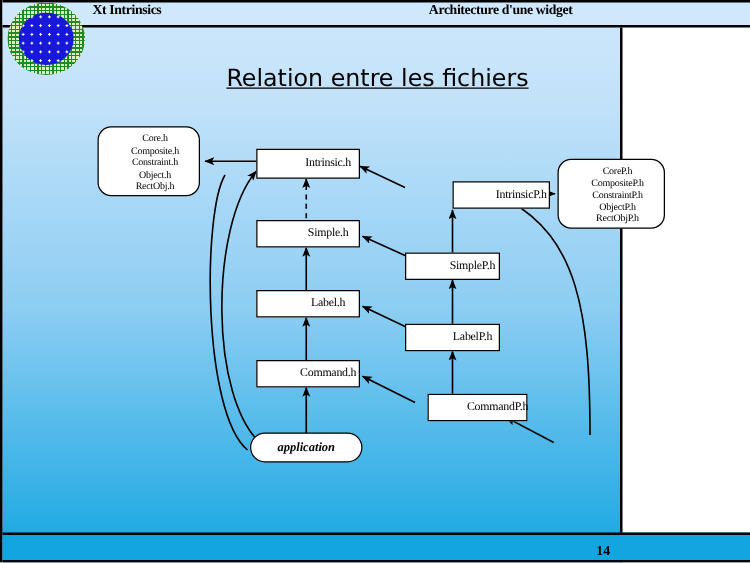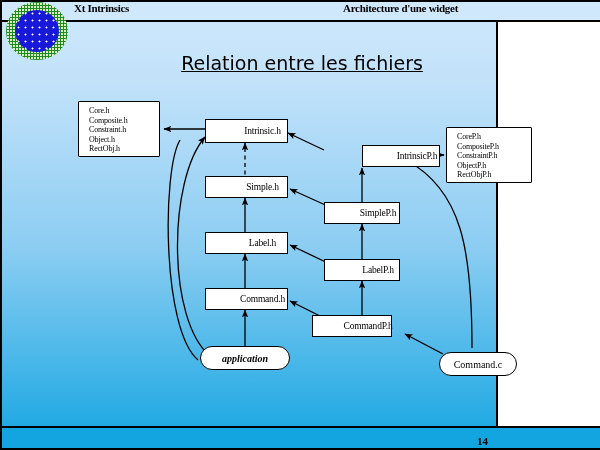--- a/index.html
+++ b/index.html
@@ -64,24 +64,24 @@
     position:absolute;background:#ffffff;border:1.4px solid #000;
     box-sizing:border-box;color:#000;
     font-family:"Liberation Serif",serif;
     display:flex;align-items:center;justify-content:center;
   }
   .rect{font-size:9.5px;letter-spacing:-0.2px;padding-left:32px;}
   .round{border-radius:14px;font-weight:bold;font-size:10px;}
   .round.plain{font-weight:bold;}
   .listbox{
     position:absolute;background:#ffffff;border:1.4px solid #000;
-    border-radius:1px;box-sizing:border-box;
+    border-radius:11px;box-sizing:border-box;
     padding:4px 0 4px 10px;
     font-family:"Liberation Serif",serif;font-size:8px;line-height:9.6px;
-    color:#000;letter-spacing:-0.2px;
+    color:#000;letter-spacing:-0.2px;text-align:center;
   }
   .listbox div{white-space:nowrap;}
   svg.wires{position:absolute;left:0;top:0;width:600px;height:450px;pointer-events:none;}
   
   .ftr-band{
     position:absolute;left:0;bottom:0;width:600px;height:24px;
     border-top:2px solid #000;border-bottom:2px solid #000;
     box-sizing:border-box;background:#12a5df;
   }
   .ftr-left{
@@ -177,27 +177,24 @@
 
   <div class="node rect" style="left:320px;top:145px;width:78px;height:22px;margin-left:40px;">
     <span>IntrinsicP.h</span>
   </div>
   <div class="node rect" style="left:322px;top:202px;width:76px;height:22px;">
     <span>SimpleP.h</span>
   </div>
   <div class="node rect" style="left:322px;top:259px;width:76px;height:22px;">
     <span>LabelP.h</span>
   </div>
-  <div class="node rect" style="left:310px;top:315px;width:80px;height:22px;">
+  <div class="node rect" style="left:340px;top:315px;width:80px;height:22px;">
     <span>CommandP.h</span>
   </div>
 
   <div class="node round" style="left:198px;top:346px;width:90px;height:24px;font-style:italic;">
     <span>application</span>
   </div>
-  <div class="node round plain" style="left:437px;top:352px;width:78px;height:24px;font-weight:normal;">
-    <span>Command.c</span>
-  </div>
 
   <div class="ftr-band"></div>
   <div class="ftr-page">14</div>
 
 </div>
 
 </body></html>

